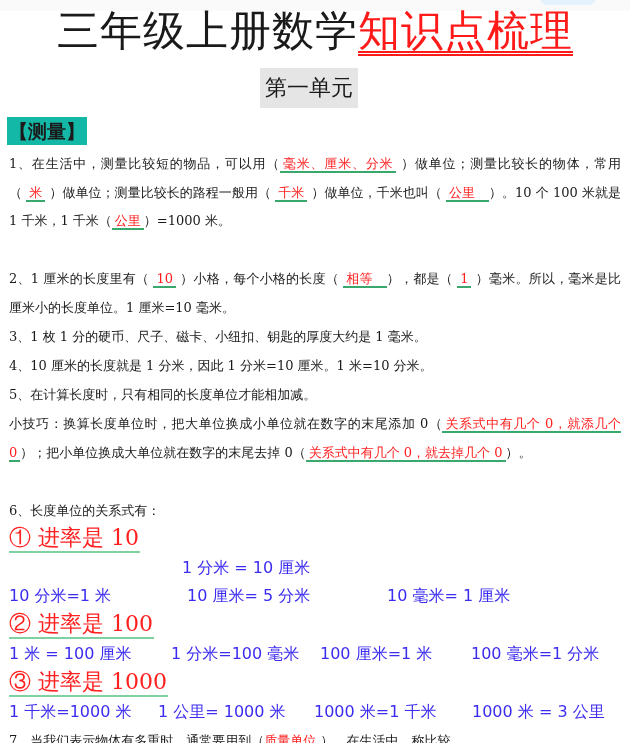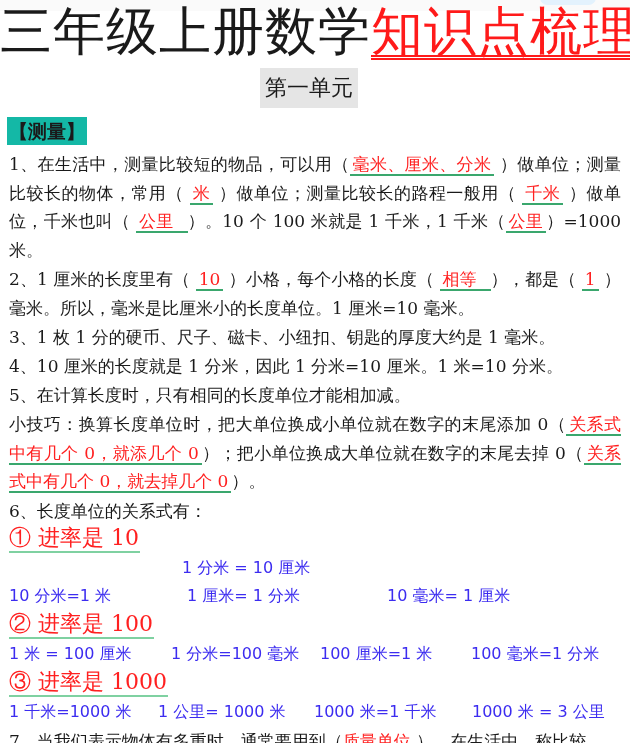--- a/index.html
+++ b/index.html
@@ -12,42 +12,42 @@
     .top-strip {
       position: absolute; left: 0; top: 0; width: 630px; height: 11px;
       background: #fafafa;
     }
     .top-pill {
       position: absolute; left: 540px; top: -10px; width: 56px; height: 15px;
       background: #e3f2fd; border-radius: 8px;
     }
     .title {
       position: absolute; left: 0; top: 6px; width: 630px; text-align: center;
-      font-size: 52px; line-height: 50px; letter-spacing: 1px; white-space: nowrap;
+      font-size: 42px; line-height: 50px; letter-spacing: 1px; white-space: nowrap;
       font-family: "DejaVu Sans", "Liberation Sans", sans-serif; font-weight: normal;
     }
     .title .red {
       color: #ff1a1a;
       text-decoration: underline double #ff1a1a;
       text-underline-offset: 6px;
       text-decoration-thickness: 2px;
     }
     .unit {
       position: absolute; left: 260px; top: 68px; width: 98px; height: 40px;
       background: #e5e5e5; text-align: center;
       font-size: 22px; line-height: 40px;
     }
     .section-tag {
       position: absolute; left: 7px; top: 117px; width: 80px; height: 28px;
       background: #14b8a6; font-size: 19px; line-height: 28px; text-align: center;
       font-weight: bold;
     }
     .para {
       position: absolute; left: 9px; width: 612px;
-      font-size: 17px; line-height: 28.5px;
+      font-size: 13px; line-height: 28.5px;
       text-align: justify;
     }
     .ans {
       color: #ff2020;
       border-bottom: 2px solid #3aa76d;
       padding: 0 3px;
     }
     .ans.wide { padding-right: 14px; }
     .ans-plain { color: #ff2020; }
     .heading-red {
@@ -84,21 +84,21 @@
 <div class="para" style="top:410px;"><span>小技巧：换算长度单位时，把大单位换成小单位就在数字的末尾添加 0（</span><span class="ans">关系式中有几个 0，就添几个 0</span><span>）；把小单位换成大单位就在数字的末尾去掉 0（</span><span class="ans">关系式中有几个 0，就去掉几个 0</span><span>）。</span></div>
 
 <div class="para" style="top:497px;">6、长度单位的关系式有：</div>
 
 <div class="heading-red" style="top:525px;">① 进率是 10</div>
 <div class="ratio-row" style="top:555px; width:612px; height:26px;">
   <span style="left:173px;">1 分米 = 10 厘米</span>
 </div>
 <div class="ratio-row" style="top:583px; width:612px; height:26px;">
   <span style="left:0;">10 分米=1 米</span>
-  <span style="left:178px;">1 厘米= 1 分米</span>
+  <span style="left:178px;">10 厘米= 5 分米</span>
   <span style="left:378px;">10 毫米= 1 厘米</span>
 </div>
 
 <div class="heading-red" style="top:611px;">② 进率是 100</div>
 <div class="ratio-row" style="top:641px; width:612px; height:26px;">
   <span style="left:0;">1 米 = 100 厘米</span>
   <span style="left:162px;">1 分米=100 毫米</span>
   <span style="left:311px;">100 厘米=1 米</span>
   <span style="left:462px;">100 毫米=1 分米</span>
 </div>

